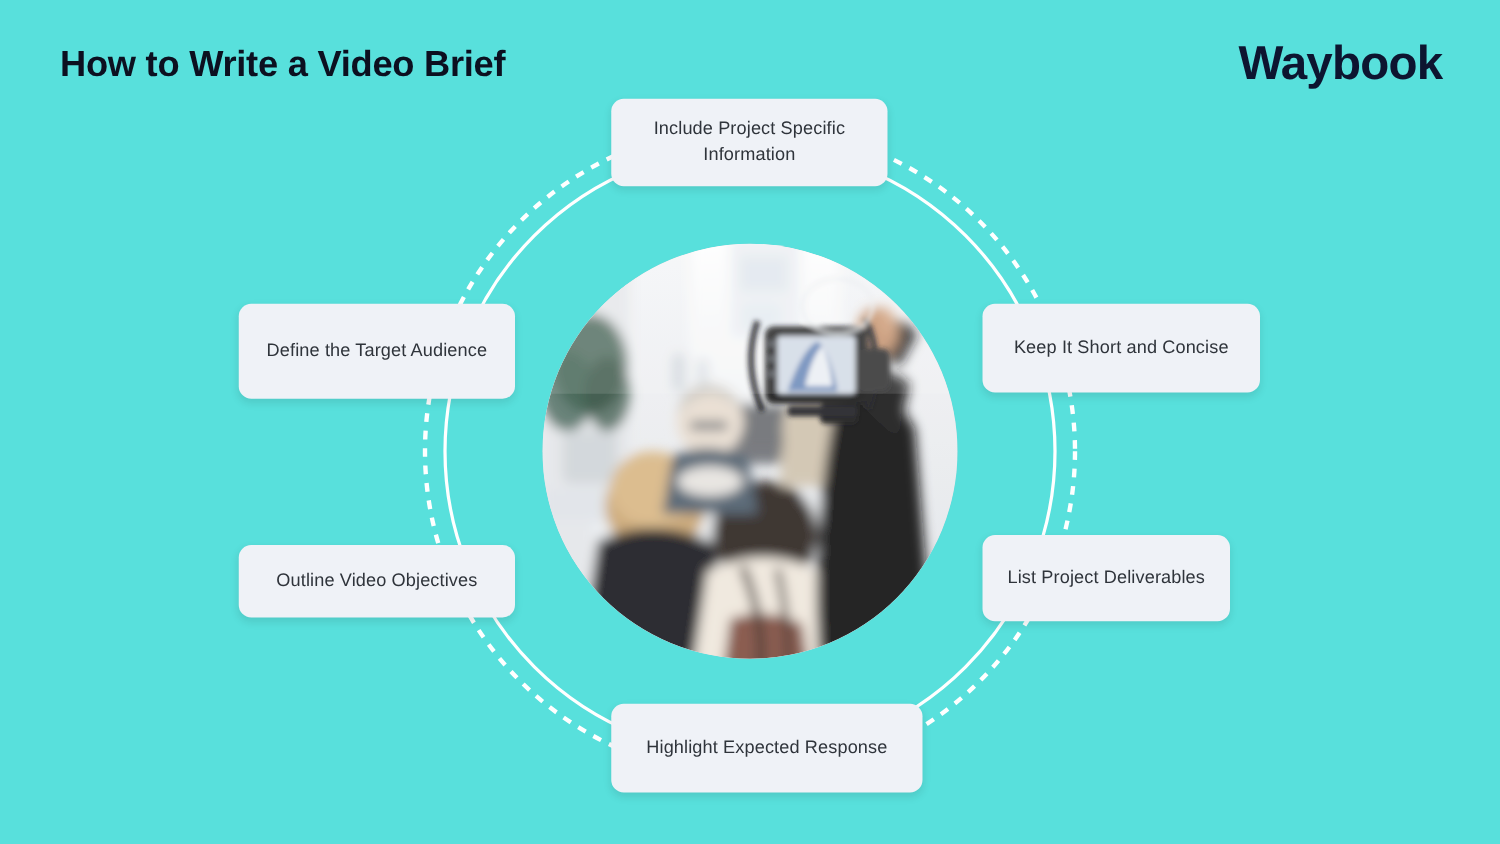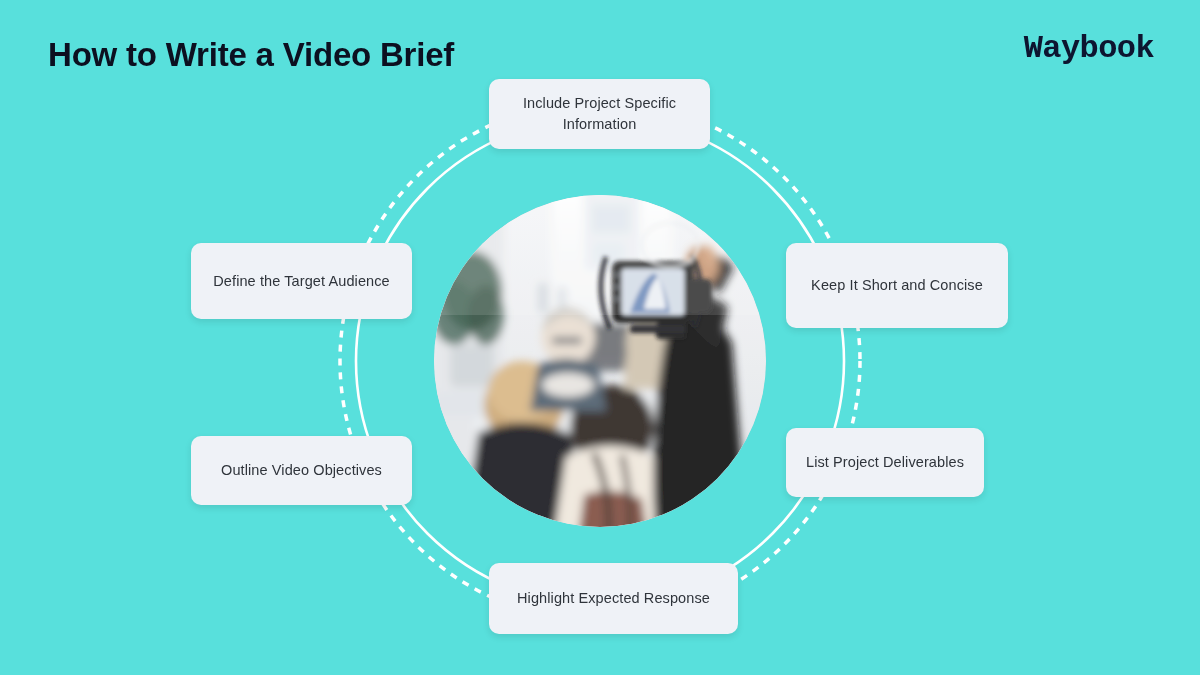--- a/index.html
+++ b/index.html
@@ -8,35 +8,34 @@
     background:#58e0dc;
     font-family:"Liberation Sans", sans-serif;
     position:relative;
     overflow:hidden;
   }
 
   
   .page-title {
     position:absolute;
     left:48px; top:36px;
-    font-size:33px;
+    font-size:29px;
     font-weight:bold;
     letter-spacing:-0.2px;
     color:#0c1020;
     white-space:nowrap;
   }
   .brand-logo {
     position:absolute;
     right:46px; top:30px;
-    font-size:32px;
+    font-size:38px;
     font-weight:bold;
     letter-spacing:-0.6px;
     color:#0d1530;
     white-space:nowrap;
-    font-family:Liberation Mono, monospace;
   }
 
   
   .rings {
     position:absolute;
     left:0; top:0;
     width:1200px; height:675px;
     pointer-events:none;
   }
 
@@ -65,23 +64,23 @@
   }
   .card-label {
     font-size:14.5px;
     line-height:21px;
     color:#2f343b;
     letter-spacing:0.1px;
   }
 
   .card-top     { left:489px; top:79px;  width:221px; height:70px; }
   .card-left-1  { left:191px; top:243px; width:221px; height:76px; }
-  .card-right-1 { left:786px; top:243px; width:222px; height:85px; }
+  .card-right-1 { left:786px; top:243px; width:222px; height:71px; }
   .card-right-2 { left:786px; top:428px; width:198px; height:69px; }
-  .card-left-2  { left:191px; top:436px; width:221px; height:69px;justify-content:center; }
+  .card-left-2  { left:191px; top:436px; width:221px; height:58px;justify-content:center; }
   .card-bottom  { left:489px; top:563px; width:249px; height:71px; }
 </style>
 </head>
 <body>
 
 <div class="page-title">How to Write a Video Brief</div>
 
 <div class="brand-logo">Waybook</div>
 
 <svg class="rings" viewBox="0 0 1200 675" xmlns="http://www.w3.org/2000/svg">

